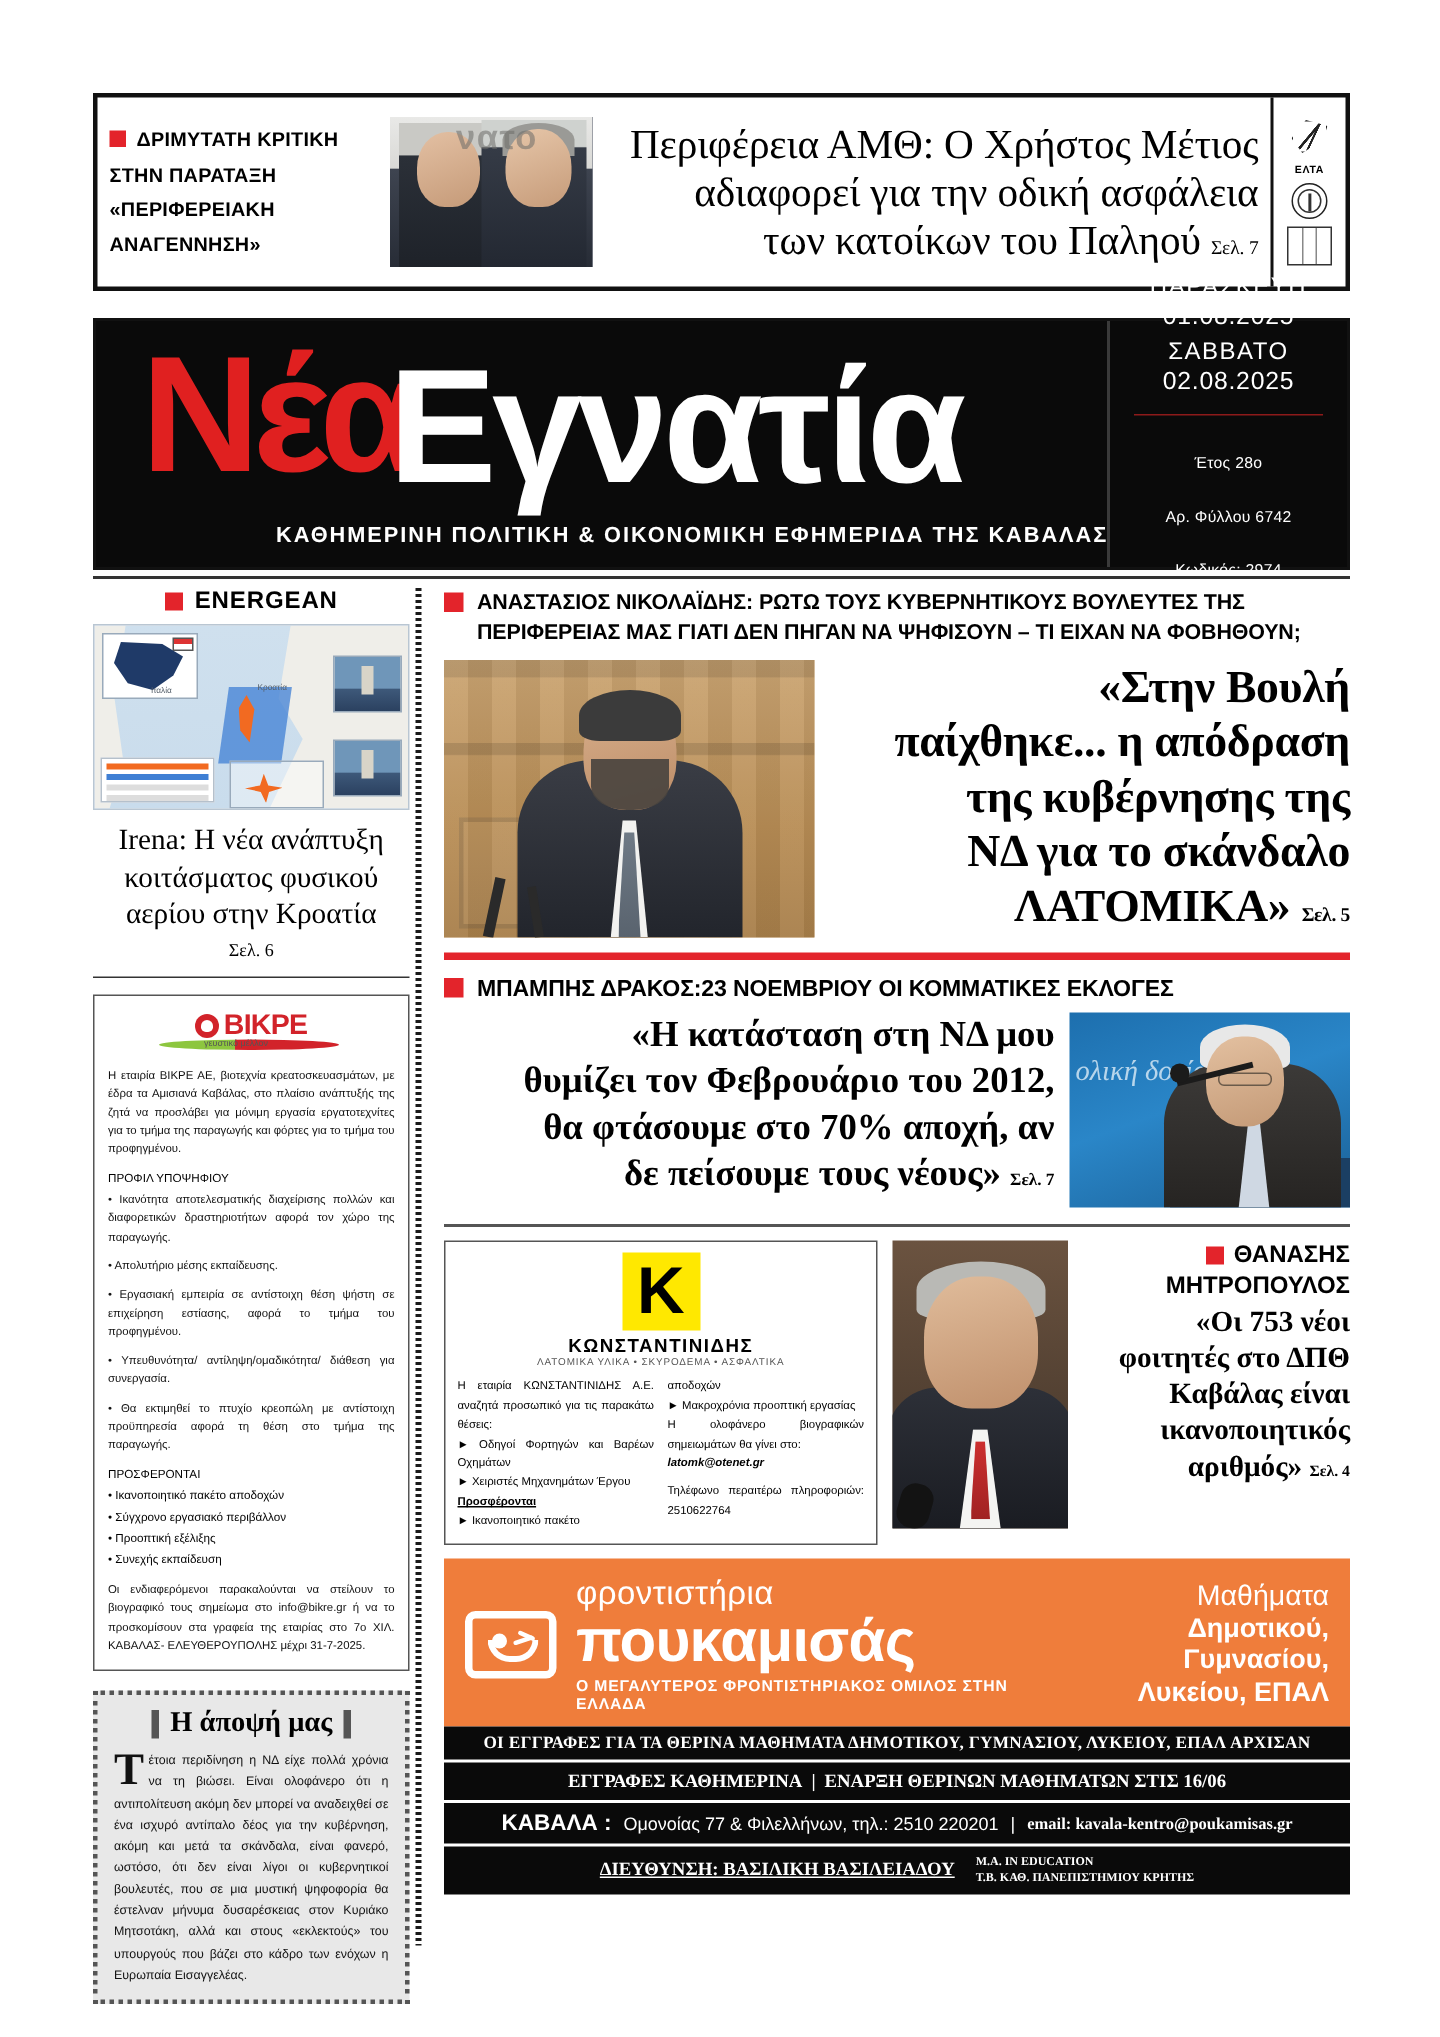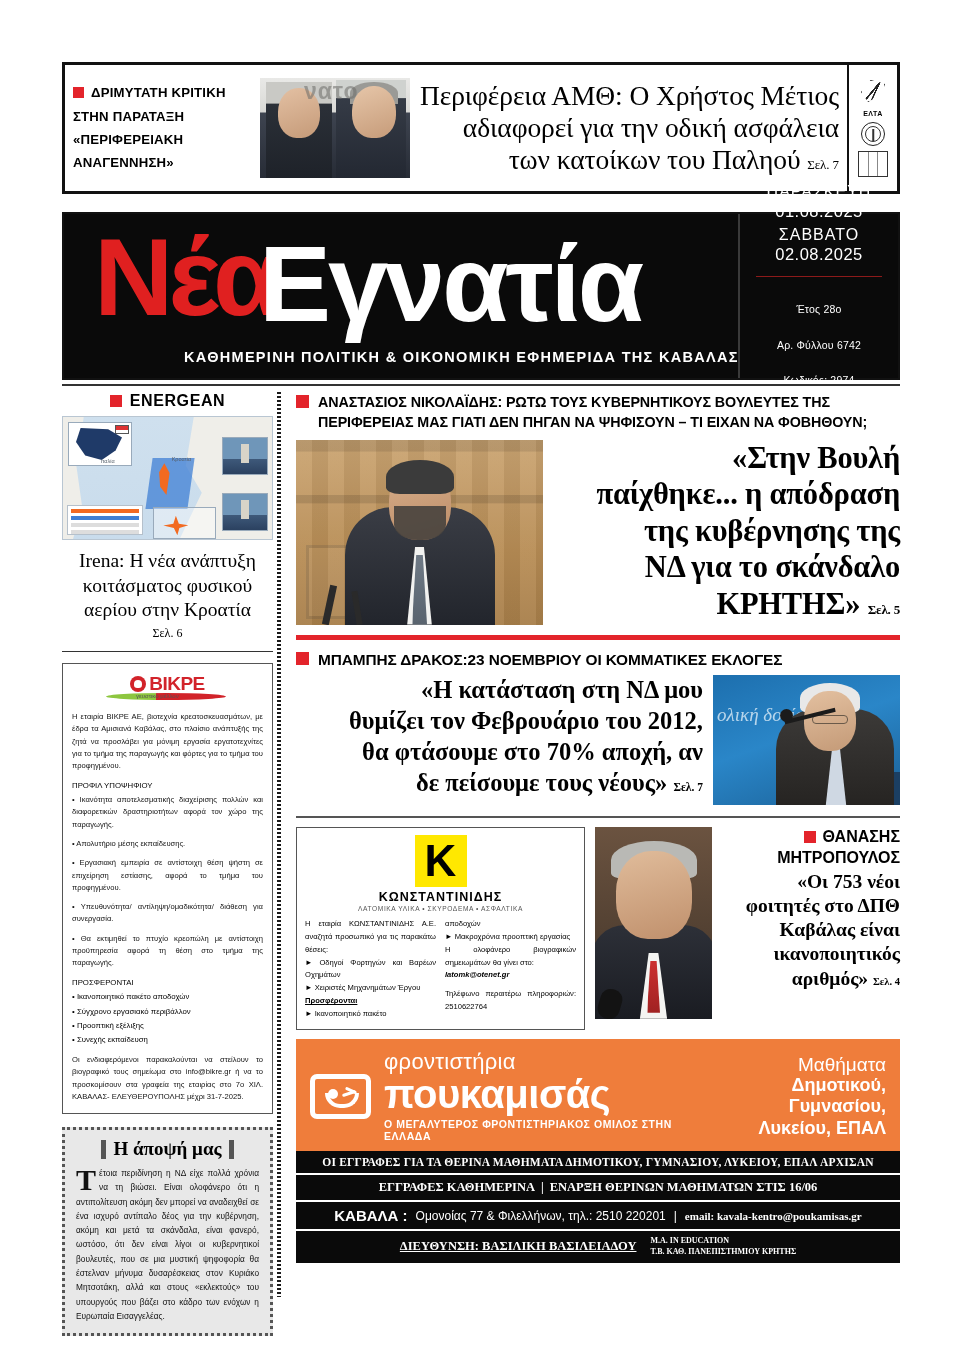--- a/index.html
+++ b/index.html
@@ -18,21 +18,21 @@
     position:absolute; left:62px; top:62px; width:838px; height:132px;
     border:3px solid #111; background:#fff; display:flex; align-items:stretch;
   }
   .tb-left {
     width:195px; padding:6px 6px 6px 8px;
     display:flex; flex-direction:column; justify-content:center; gap:2px;
   }
   .tb-left .line { font-size:13.2px; font-weight:bold; letter-spacing:.2px; line-height:1.62; white-space:nowrap;}
   .tb-left .line.first { display:flex; align-items:center; gap:7px; }
   .redsq { width:11px; height:11px; background:#e3242b; display:inline-block; flex:none; }
-  .tb-photo { width:150px; flex:none; overflow:hidden; position:relative; background:#0f172a;
+  .tb-photo { width:135px; flex:none; overflow:hidden; position:relative; background:#0f172a;
               align-self:center; height:100px; }
   .tb-photo .ph-bg{ position:absolute; inset:0;
        background:
         radial-gradient(circle at 28% 42%, #d8b59a 0 13%, transparent 14%),
         radial-gradient(circle at 72% 44%, #d3ae92 0 13%, transparent 14%),
         linear-gradient(180deg,#e9e9e7 0%,#d9d9d6 34%,#3e4450 35%,#272c36 100%);
   }
   .tb-photo .sh1{position:absolute;left:6px;top:4px;width:66px;height:96px;
        background:linear-gradient(180deg,#c9c9c5 0 22%,#2b3038 23%,#1e2229 100%);}
   .tb-photo .sh2{position:absolute;right:4px;top:2px;width:70px;height:98px;
@@ -432,21 +432,21 @@
           <div class="hair"></div>
           <div class="beard"></div>
         <div class="mic"></div>
           <div class="mic2"></div>
       </div>
       <div class="lead-title">
         <div>«Στην Βουλή</div>
         <div>παίχθηκε... η απόδραση</div>
         <div>της κυβέρνησης της</div>
         <div>ΝΔ για το σκάνδαλο</div>
-        <div><span>ΚΡΗΤΗΣ»</span> <span class="sel">Σελ. 5</span></div>
+        <div><span>ΛΑΤΟΜΙΚΑ»</span> <span class="sel">Σελ. 5</span></div>
       </div>
     </div>
 
     <div class="redbar"></div>
 
     <div class="sec2">
       <div class="kicker">
         <span class="redsq"></span>
         <span class="kt">ΜΠΑΜΠΗΣ ΔΡΑΚΟΣ:23 ΝΟΕΜΒΡΙΟΥ ΟΙ ΚΟΜΜΑΤΙΚΕΣ ΕΚΛΟΓΕΣ</span>
       </div>

